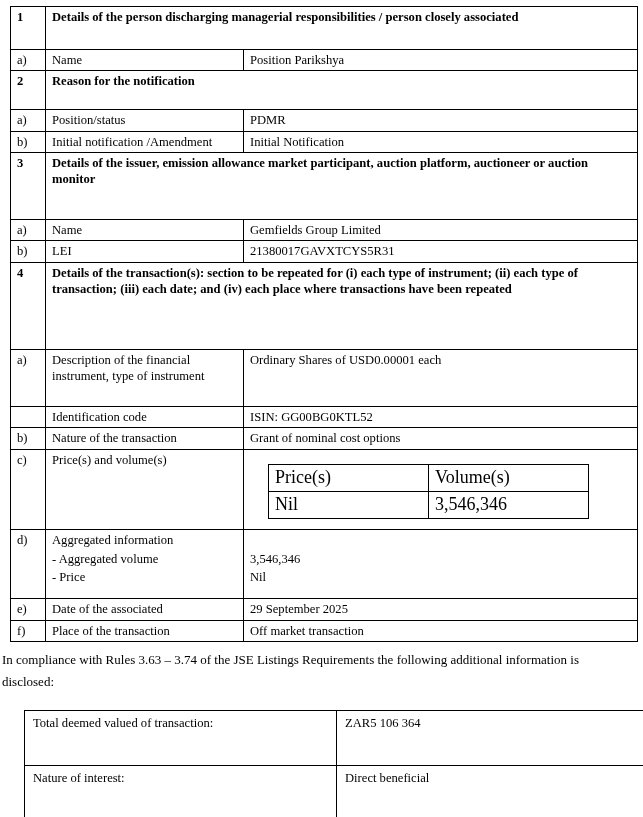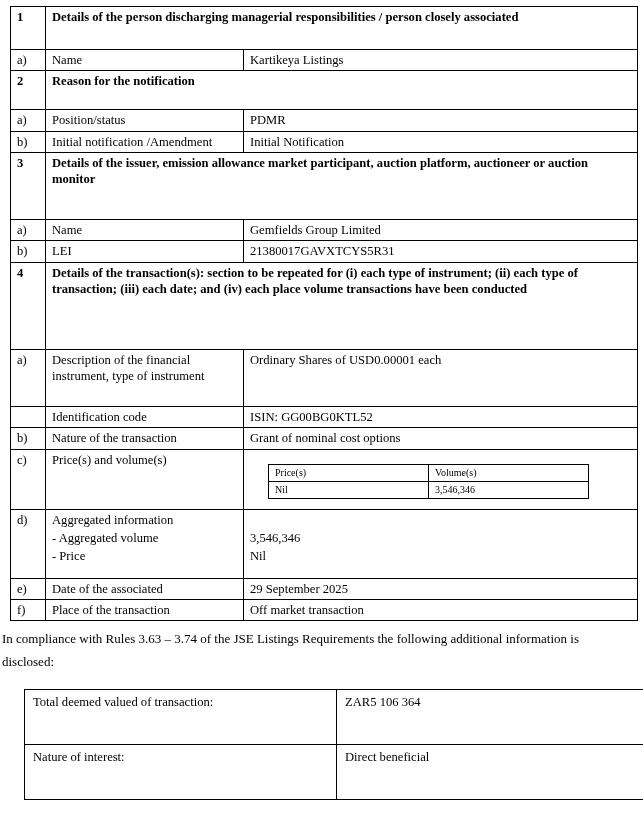--- a/index.html
+++ b/index.html
@@ -48,21 +48,21 @@
   .tall-2 { height: 34px; }
   .tall-3 { height: 62px; }
   .pad-b  { padding-bottom: 16px; }
 
   
   table.pv {
     border-collapse: collapse;
     table-layout: fixed;
     width: 320px;
     margin: 12px 0 8px 18px;
-    font-size: 10px;
+    font-size: 18px;
   }
   table.pv td {
     border: 1px solid #000000;
     padding: 1px 6px 2px 6px;
     vertical-align: top;
   }
   col.pv-a { width: 160px; }
   col.pv-b { width: 160px; }
 
   .agg-line { display: block; }
@@ -106,21 +106,21 @@
     <tbody>
 
       <tr>
         <td class="idx bold">1</td>
         <td class="bold tall-1" colspan="2">Details of the person discharging managerial responsibilities / person closely associated</td>
       </tr>
 
       <tr>
         <td class="idx">a)</td>
         <td>Name</td>
-        <td>Kartikeya Listings</td>
+        <td>Position Parikshya</td>
       </tr>
 
       <tr>
         <td class="idx bold">2</td>
         <td class="bold tall-2 pad-b" colspan="2">Reason for the notification</td>
       </tr>
 
       <tr>
         <td class="idx">a)</td>
         <td>Position/status</td>
@@ -145,21 +145,21 @@
       </tr>
 
       <tr>
         <td class="idx">b)</td>
         <td>LEI</td>
         <td>21380017GAVXTCYS5R31</td>
       </tr>
 
       <tr>
         <td class="idx bold">4</td>
-        <td class="bold" style="height:82px" colspan="2">Details of the transaction(s): section to be repeated for (i) each type of instrument; (ii) each type of transaction; (iii) each date; and (iv) each place volume transactions have been conducted</td>
+        <td class="bold" style="height:82px" colspan="2">Details of the transaction(s): section to be repeated for (i) each type of instrument; (ii) each type of transaction; (iii) each date; and (iv) each place where transactions have been repeated</td>
       </tr>
 
       <tr>
         <td class="idx">a)</td>
         <td style="height:52px">Description of the financial instrument, type of instrument</td>
         <td>Ordinary Shares of USD0.00001 each</td>
       </tr>
 
       <tr>
         <td class="idx"></td>

